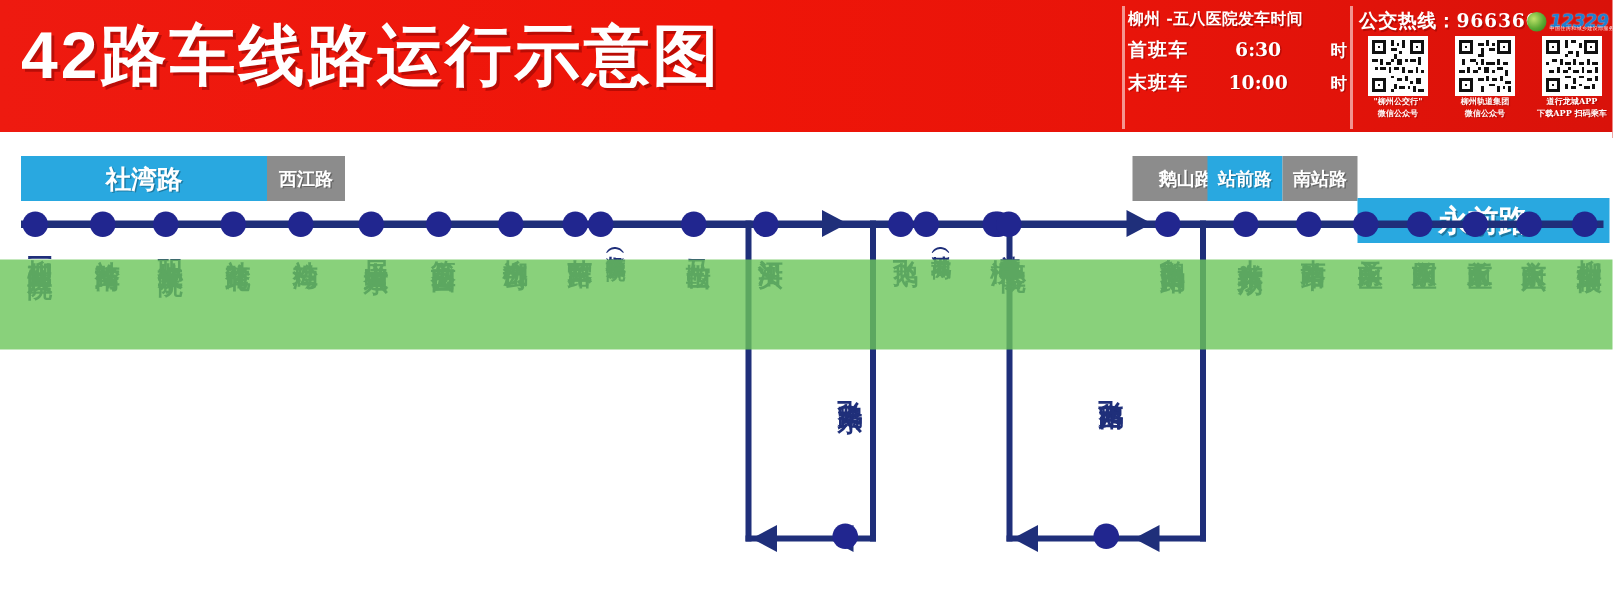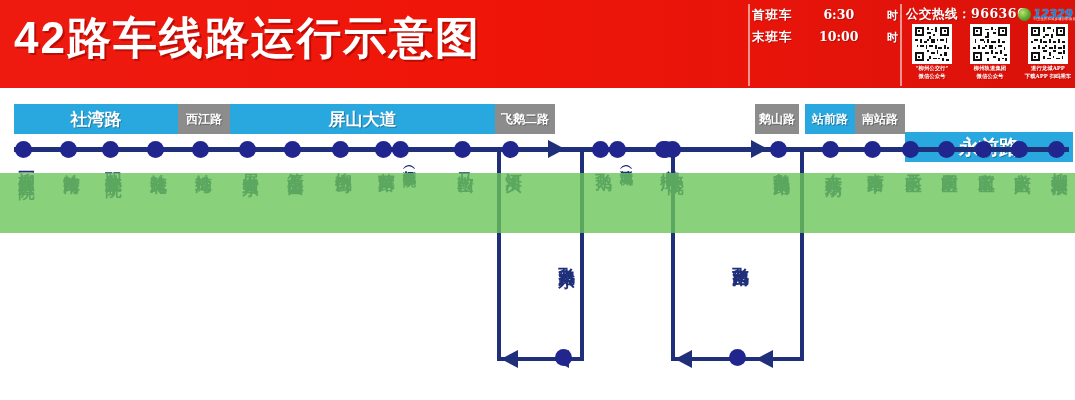--- a/index.html
+++ b/index.html
@@ -160,20 +160,21 @@
 
 <div id="root">
 
   <div class="header">
     <div class="route-title">42路车线路运行示意图</div>
 
     <div class="hdr-divider d1"></div>
     <div class="hdr-divider d2"></div>
 
     <div class="sched">
+      <div class="sched-title">柳州 -五八医院发车时间</div>
       <div class="sched-row">
         <span class="lab">首班车</span>
         <span class="val">6:30</span>
         <span class="unit">时</span>
       </div>
       <div class="sched-row">
         <span class="lab">末班车</span>
         <span class="val">10:00</span>
         <span class="unit">时</span>
       </div>
@@ -350,23 +351,21 @@
         </div>
       </div>
     </div>
 
     <div class="header-rule"></div>
   </div>
 
   <div class="bands" id="bands">
       <div class="band blue" style="left: 14px; width: 164px; font-size: 17px;">社湾路</div>
       <div class="band gray" style="left: 178px; width: 52px; font-size: 12px;">西江路</div>
-      <div class="band blue" style="left: 230px; width: 265px; font-size: 17px;">屏山大道</div>
-      <div class="band gray" style="left: 495px; width: 60px; font-size: 12px;">飞鹅二路</div>
-      <div class="band gray" style="left: 755px; width: 44px; font-size: 12px;">鹅山路</div>
+      <div class="band gray" style="left: 755px; width: 71px; font-size: 12px;">鹅山路</div>
       <div class="band blue" style="left: 805px; width: 50px; font-size: 12px;">站前路</div>
       <div class="band gray" style="left: 855px; width: 50px; font-size: 12px;">南站路</div>
       <div class="band blue" style="left: 905px; width: 168px; font-size: 20px; margin-top: 28px;">永前路</div>
     </div>
 
   <div class="diagram" id="diagram">
     <div class="mainline"></div>
   <div class="loop">
         <div class="v" style="left: 497px; top: 13px; height: 214px;"></div>
         <div class="v" style="left: 580px; top: 13px; height: 214px;"></div>

